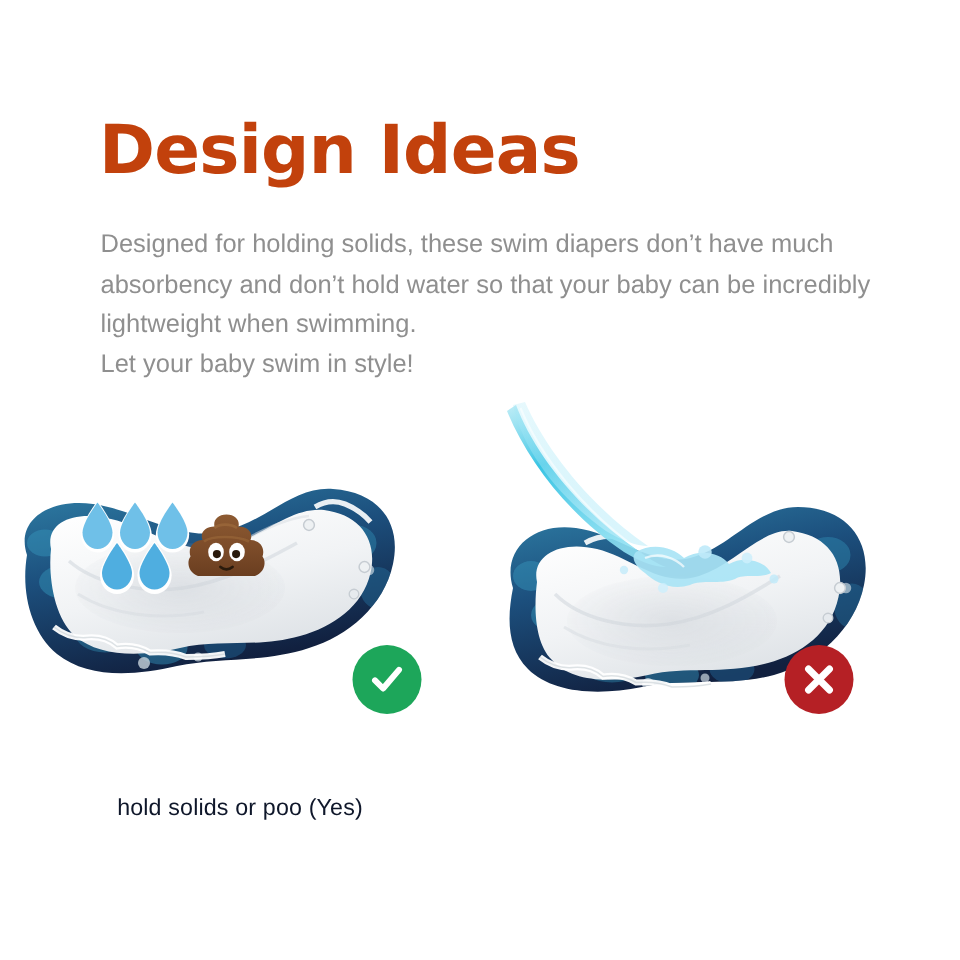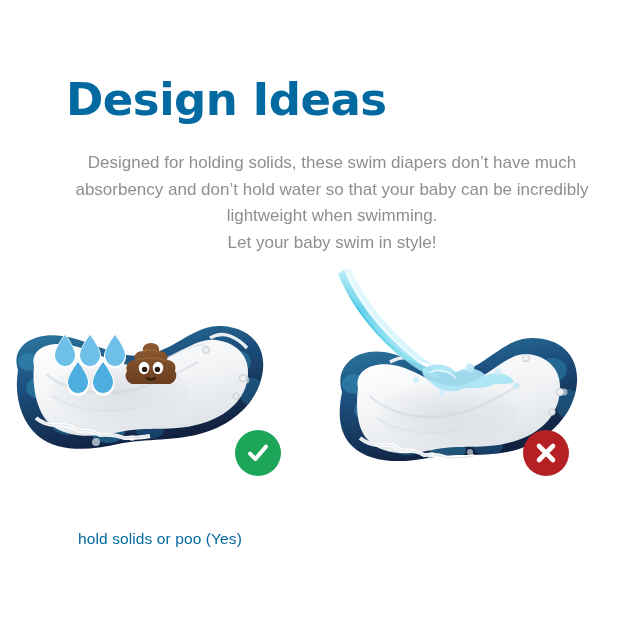--- a/index.html
+++ b/index.html
@@ -20,36 +20,35 @@
   
   #page-title {
     position: absolute;
     left: 66px;
     top: 74px;
     margin: 0;
     font-size: 45px;
     line-height: 52px;
     font-weight: bold;
     letter-spacing: -0.5px;
-    color: #0369a1;
+    color: #c2410c;
     font-family: "DejaVu Sans", sans-serif;
   }
 
   #intro-paragraph {
     position: absolute;
     left: 67px;
     top: 150px;
     width: 530px;
     margin: 0;
     font-size: 17px;
     line-height: 26.5px;
     color: #8f8f8f;
     font-weight: 400;
     white-space: pre-line;
-    text-align: center;
   }
 
   
   #comparison {
     position: absolute;
     left: 0;
     top: 262px;
     width: 640px;
     height: 310px;
   }
@@ -70,21 +69,21 @@
     height: 255px;
   }
 
   .caption {
     position: absolute;
     left: 0;
     top: 268px;
     width: 320px;
     text-align: center;
     font-size: 15.5px;
-    color: #0369a1;
+    color: #0f172a;
     letter-spacing: 0.1px;
   }
 
   
   .diaper-wrap {
     position: absolute;
   }
   .diaper-wrap svg { display: block; }
 
   

